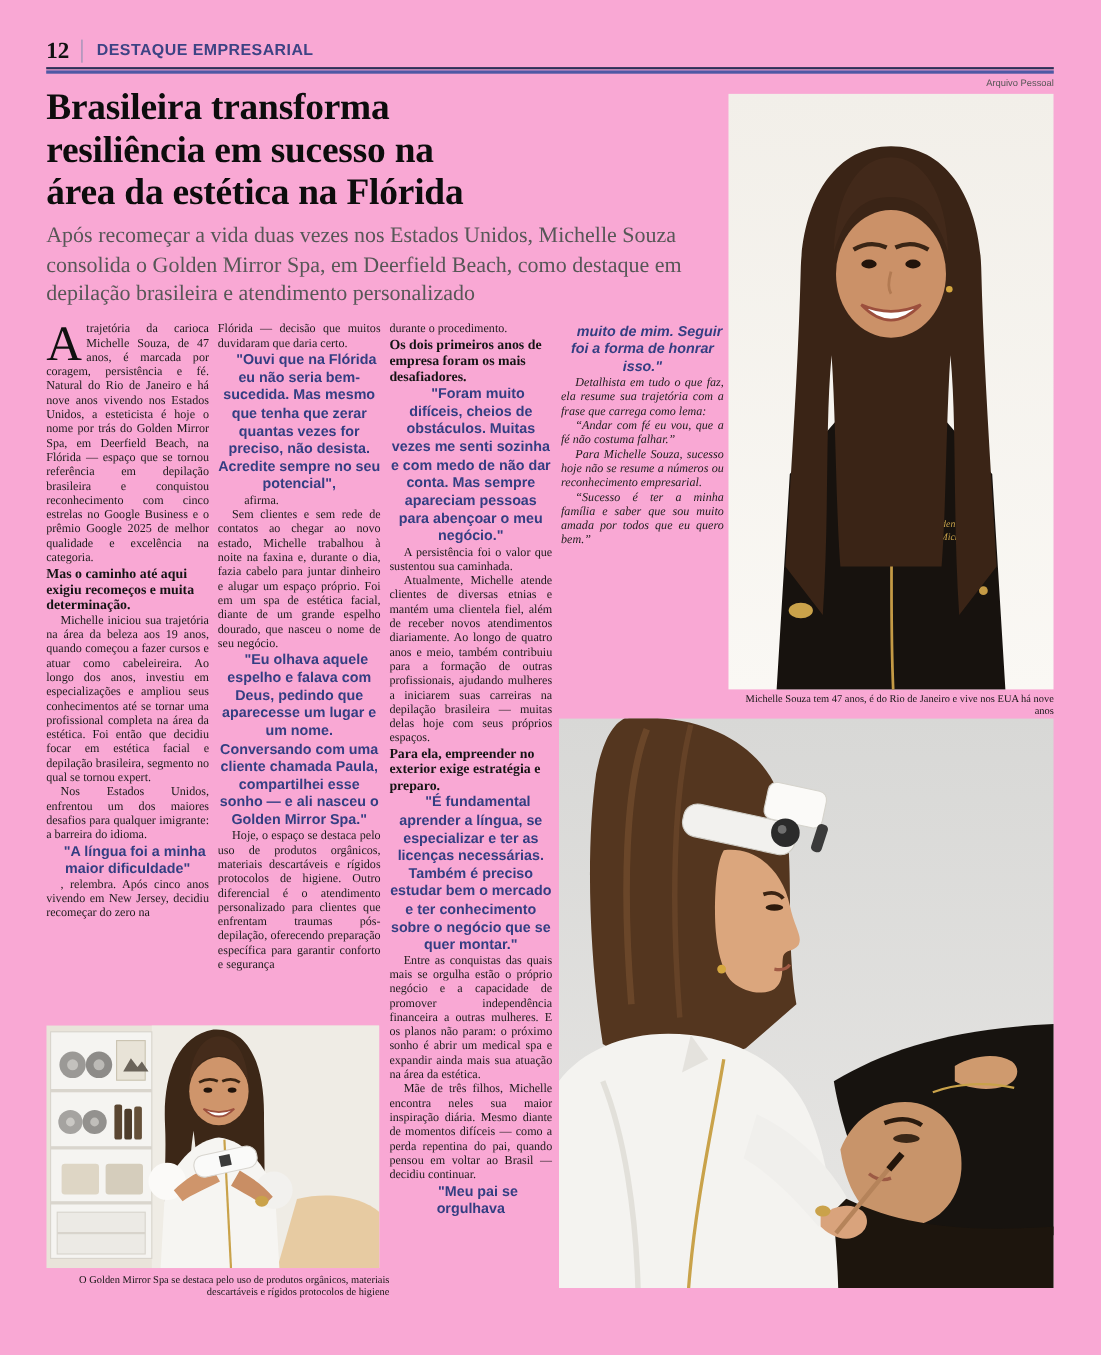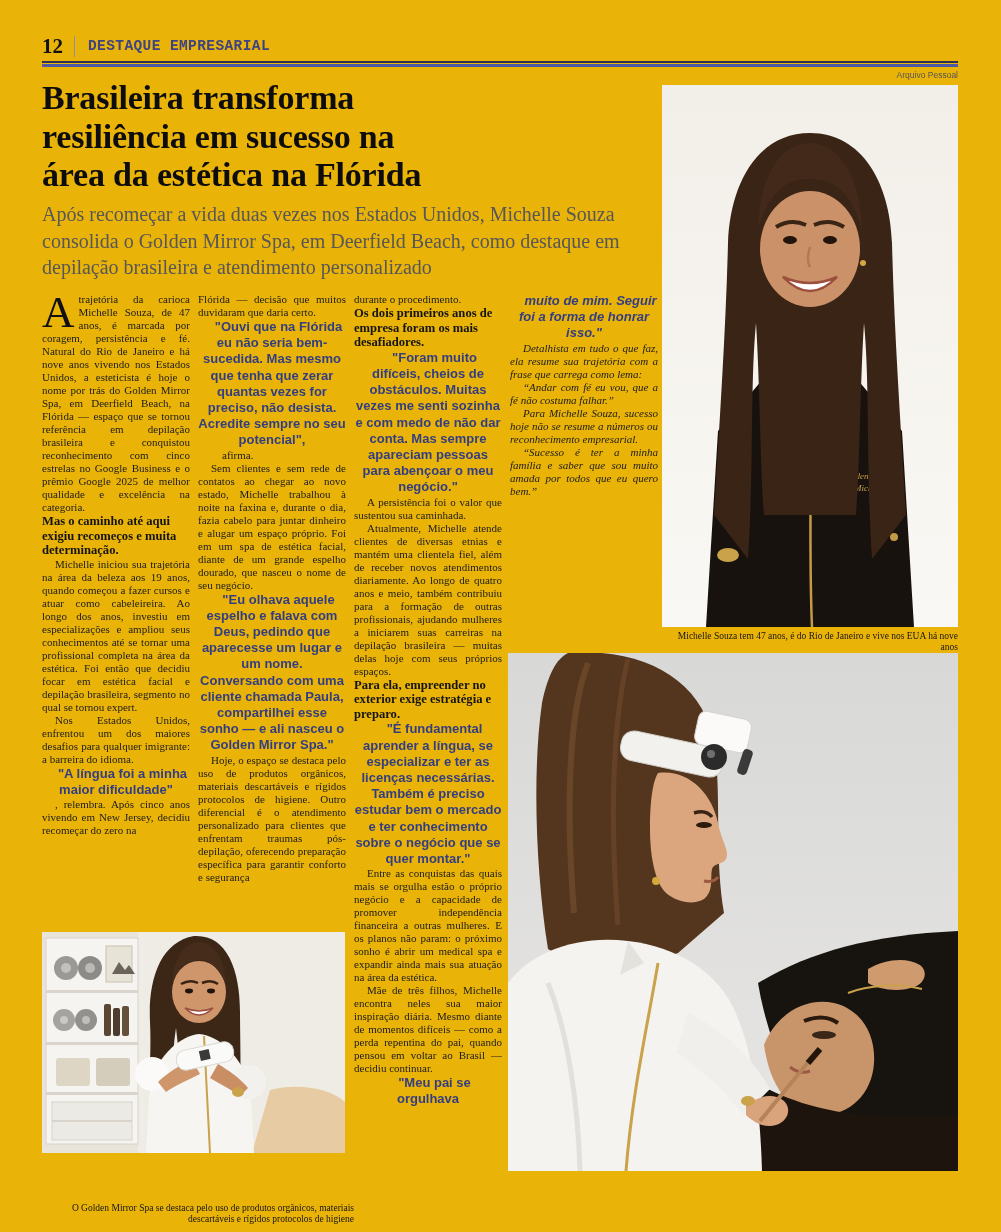--- a/index.html
+++ b/index.html
@@ -1,22 +1,22 @@
 <!DOCTYPE html>
 <html lang="pt"><head>
 <meta charset="utf-8">
 <style>
   html,body{margin:0;padding:0;background:#ffffff;}
-  .page{position:relative;width:1001px;height:1232px;background:#eab308;overflow:hidden;
+  .page{position:relative;width:1001px;height:1232px;background:#f9a8d4;overflow:hidden;
         font-family:"Liberation Serif","DejaVu Serif",serif;color:#1c1c1c;}
   
   .masthead{position:absolute;left:42px;top:34px;width:916px;height:26px;}
   .pagenum{position:absolute;left:0;top:0;font-size:21px;font-weight:700;color:#111;}
   .head-sep{position:absolute;left:32px;top:2px;width:1px;height:21px;background:#8a8fb0;}
-  .section-title{position:absolute;left:46px;top:4px;font-family:Liberation Mono, monospace;
+  .section-title{position:absolute;left:46px;top:4px;font-family:Liberation Sans, sans-serif;
         font-size:14.5px;font-weight:700;letter-spacing:.4px;color:#3d4384;}
   .publine{position:absolute;right:0;top:6px;font-size:12.3px;color:#111;}
   .rule-thin{position:absolute;left:42px;top:61px;width:916px;height:1.5px;background:#2c3057;}
   .rule-thick{position:absolute;left:42px;top:64px;width:916px;height:3px;background:#4e59a4;}
   .credit{position:absolute;right:43px;top:70px;font-family:"Liberation Sans","DejaVu Sans",sans-serif;
         font-size:8.5px;color:#555;text-align:right;}
   
   .headline{position:absolute;left:42px;top:79px;width:610px;font-size:34px;line-height:38.5px;
         font-weight:700;color:#0d0d0d;letter-spacing:-.2px;}
   .deck{position:absolute;left:42px;top:201px;width:607px;font-size:20px;line-height:26.5px;color:#575757;}
@@ -37,21 +37,21 @@
   .pq-first{margin-top:0;}
   
   .photo{position:absolute;overflow:hidden;}
   .photo svg{display:block;}
   .ph-portrait{left:662px;top:85px;width:296px;height:542px;}
   .ph-spa{left:42px;top:932px;width:303px;height:221px;}
   .ph-treat{left:508px;top:653px;width:450px;height:518px;}
   .caption{position:absolute;font-family:Liberation Serif, serif;font-size:9.5px;
         line-height:11px;color:#161616;text-align:right;}
   .cap-portrait{left:662px;top:631px;width:296px;}
-  .cap-spa{left:42px;top:1159px;width:312px;margin-top:44px;}
+  .cap-spa{left:42px;top:1159px;width:312px;}
   .cap-treat{left:508px;top:1176px;width:450px;}
 </style>
 </head>
 <body>
 
 <div class="page">
 
   <div class="masthead">
     <div class="pagenum">12</div>
     <div class="head-sep"></div>

